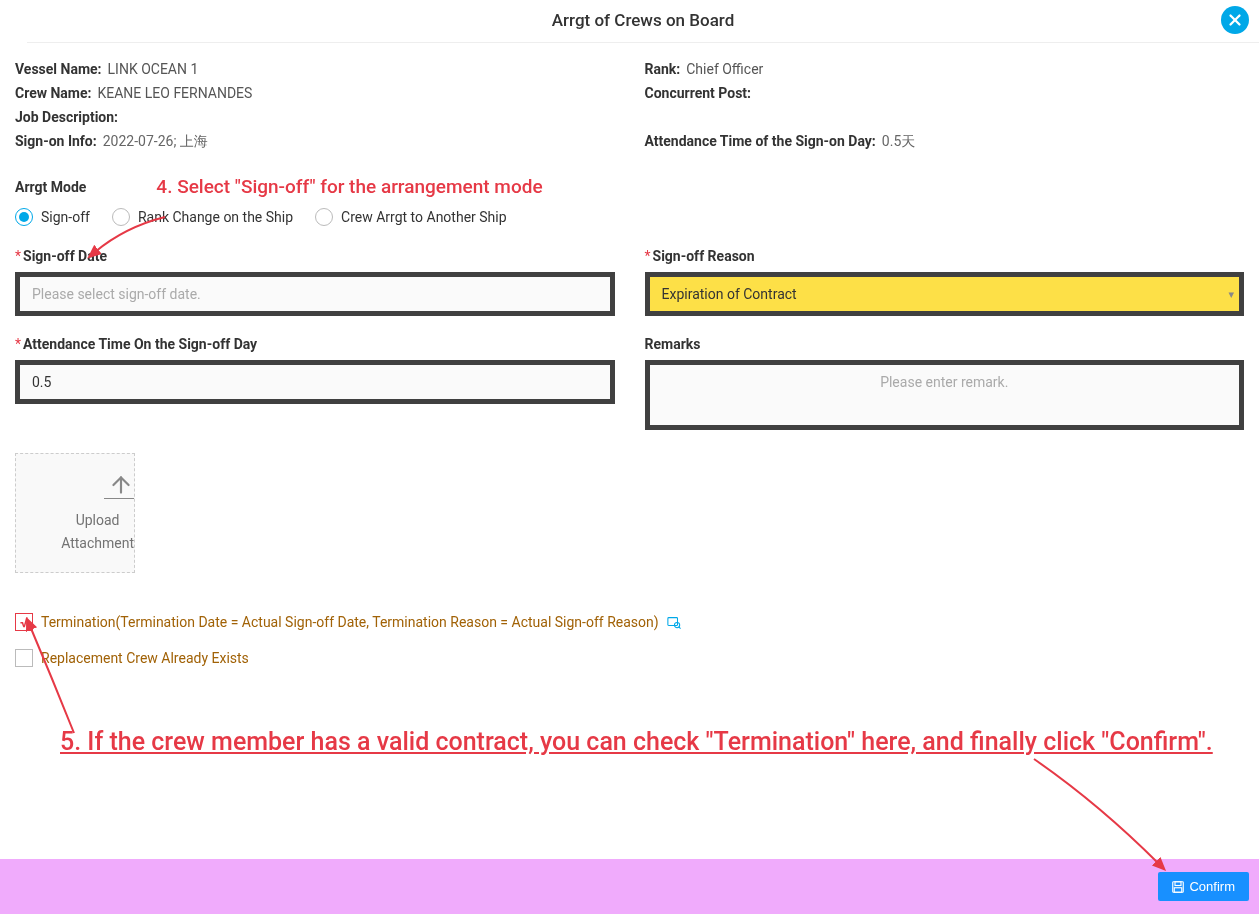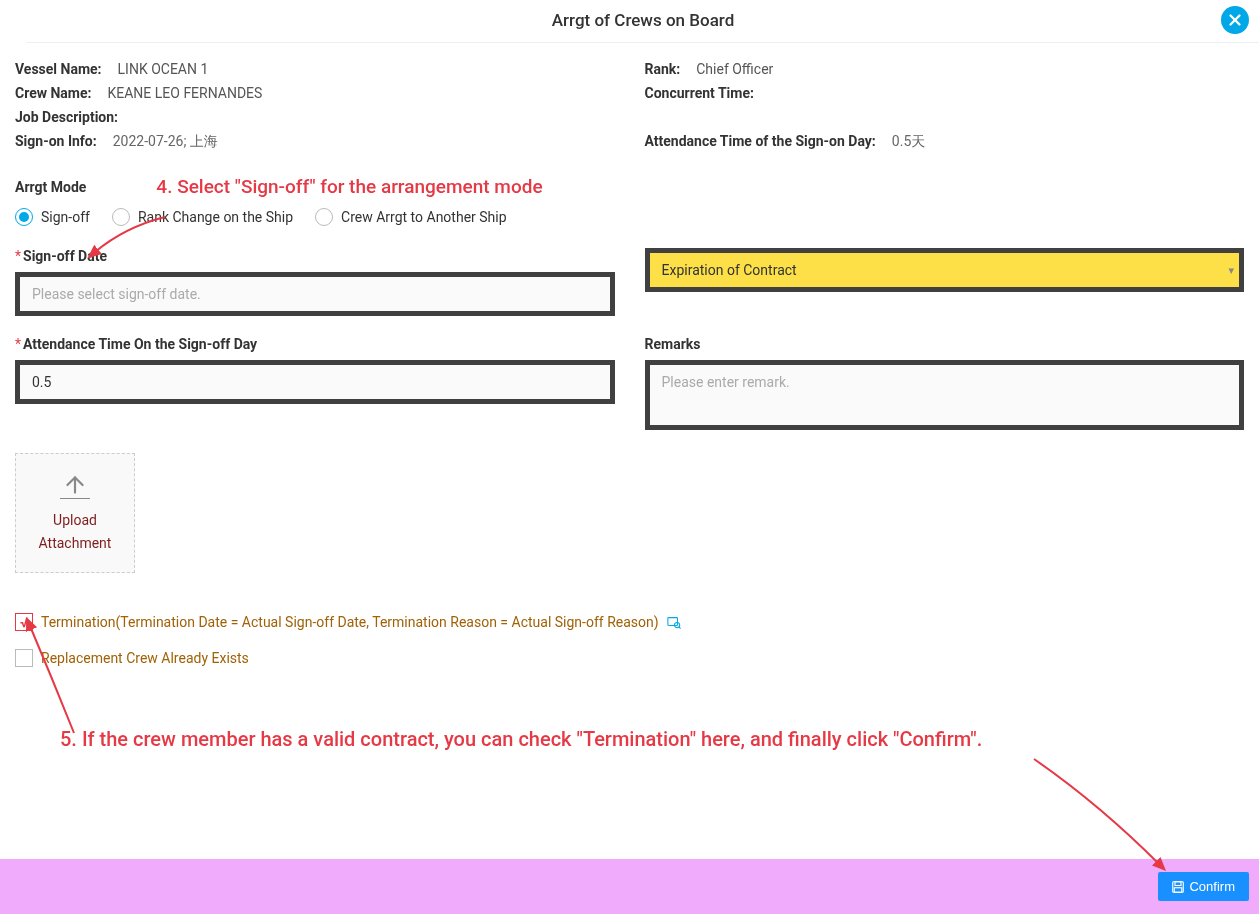--- a/index.html
+++ b/index.html
@@ -41,21 +41,21 @@
 .close-btn svg { width: 18px; height: 18px; }
 .content {
   padding: 18px 15px 10px;
 }
 .info-grid {
   display: grid;
   grid-template-columns: 1fr 1fr;
   gap: 8px 30px;
   margin-bottom: 24px;
 }
-.info-item { display: flex; gap: 16px; }
+.info-item { display: flex; gap: 6px; }
 .info-label { font-weight: 700; color: #333; }
 .info-value { color: #555; }
 .info-value.chinese { color: #666; }
 .section-heading {
   font-weight: 700;
   color: #333;
   display: inline-block;
 }
 .annotation {
   color: #e63946;
@@ -138,31 +138,32 @@
 }
 .select-input {
   appearance: none;
   -webkit-appearance: none;
   background: #fde047;
   cursor: pointer;
 }
 .textarea-input {
   resize: none;
   height: 70px;
+  text-align: center;
 }
 .upload-box {
   width: 120px;
   height: 120px;
   border: 1px dashed #ccc;
   background: #f9f9f9;
   display: flex;
   flex-direction: column;
-  align-items: center;
+  align-items: flex-end;
   justify-content: center;
-  color: #7f1d1d;
+  color: #737373;
   cursor: pointer;
   gap: 0;
 }
 .upload-box svg { width: 26px; height: 26px; stroke: #888; }
 .upload-underline {
   width: 30px;
   height: 1px;
   background: #888;
   margin-bottom: 10px;
 }
@@ -186,24 +187,25 @@
 .checkbox.checked { border-color: #e63946; color: #e63946; font-weight: 700; font-size: 14px; }
 .checkbox-label { color: #a16207; }
 .card-icon {
   display: inline-flex;
   width: 14px;
   height: 14px;
   color: #00a8e8;
 }
 .annotation-2 {
   color: #e63946;
-  font-size: 20px;
+  font-size: 25px;
   font-weight: 500;
   margin-top: 60px;
   margin-left: 45px;
+  text-decoration: underline;
 }
 .footer {
   position: absolute;
   bottom: 0;
   left: 0;
   right: 0;
   height: 55px;
   background: #f0abfc;
   display: flex;
   align-items: center;
@@ -264,21 +266,21 @@
     </div>
     <div class="info-item">
       <span class="info-label">Rank:</span>
       <span class="info-value">Chief Officer</span>
     </div>
     <div class="info-item">
       <span class="info-label">Crew Name:</span>
       <span class="info-value">KEANE LEO FERNANDES</span>
     </div>
     <div class="info-item">
-      <span class="info-label">Concurrent Time:</span>
+      <span class="info-label">Concurrent Post:</span>
       <span class="info-value"></span>
     </div>
     <div class="info-item" style="grid-column:1/2;">
       <span class="info-label">Job Description:</span>
       <span class="info-value"></span>
     </div>
     <div></div>
     <div class="info-item">
       <span class="info-label">Sign-on Info:</span>
       <span class="info-value chinese">2022-07-26; 上海</span>
@@ -308,20 +310,21 @@
       <span class="radio-label">Crew Arrgt to Another Ship</span>
     </div>
   </div>
 
   <div class="form-grid">
     <div class="form-field">
       <label class="field-label"><span class="req">*</span><span>Sign-off Date</span></label>
       <input type="text" class="text-input" placeholder="Please select sign-off date." style="">
     </div>
     <div class="form-field">
+      <label class="field-label"><span class="req">*</span><span>Sign-off Reason</span></label>
       <div class="select-wrap">
         <select class="select-input">
           <option>Expiration of Contract</option>
         </select>
       </div>
     </div>
     <div class="form-field">
       <label class="field-label"><span class="req">*</span><span>Attendance Time On the Sign-off Day</span></label>
       <input type="text" class="text-input" value="0.5" style="">
     </div>

